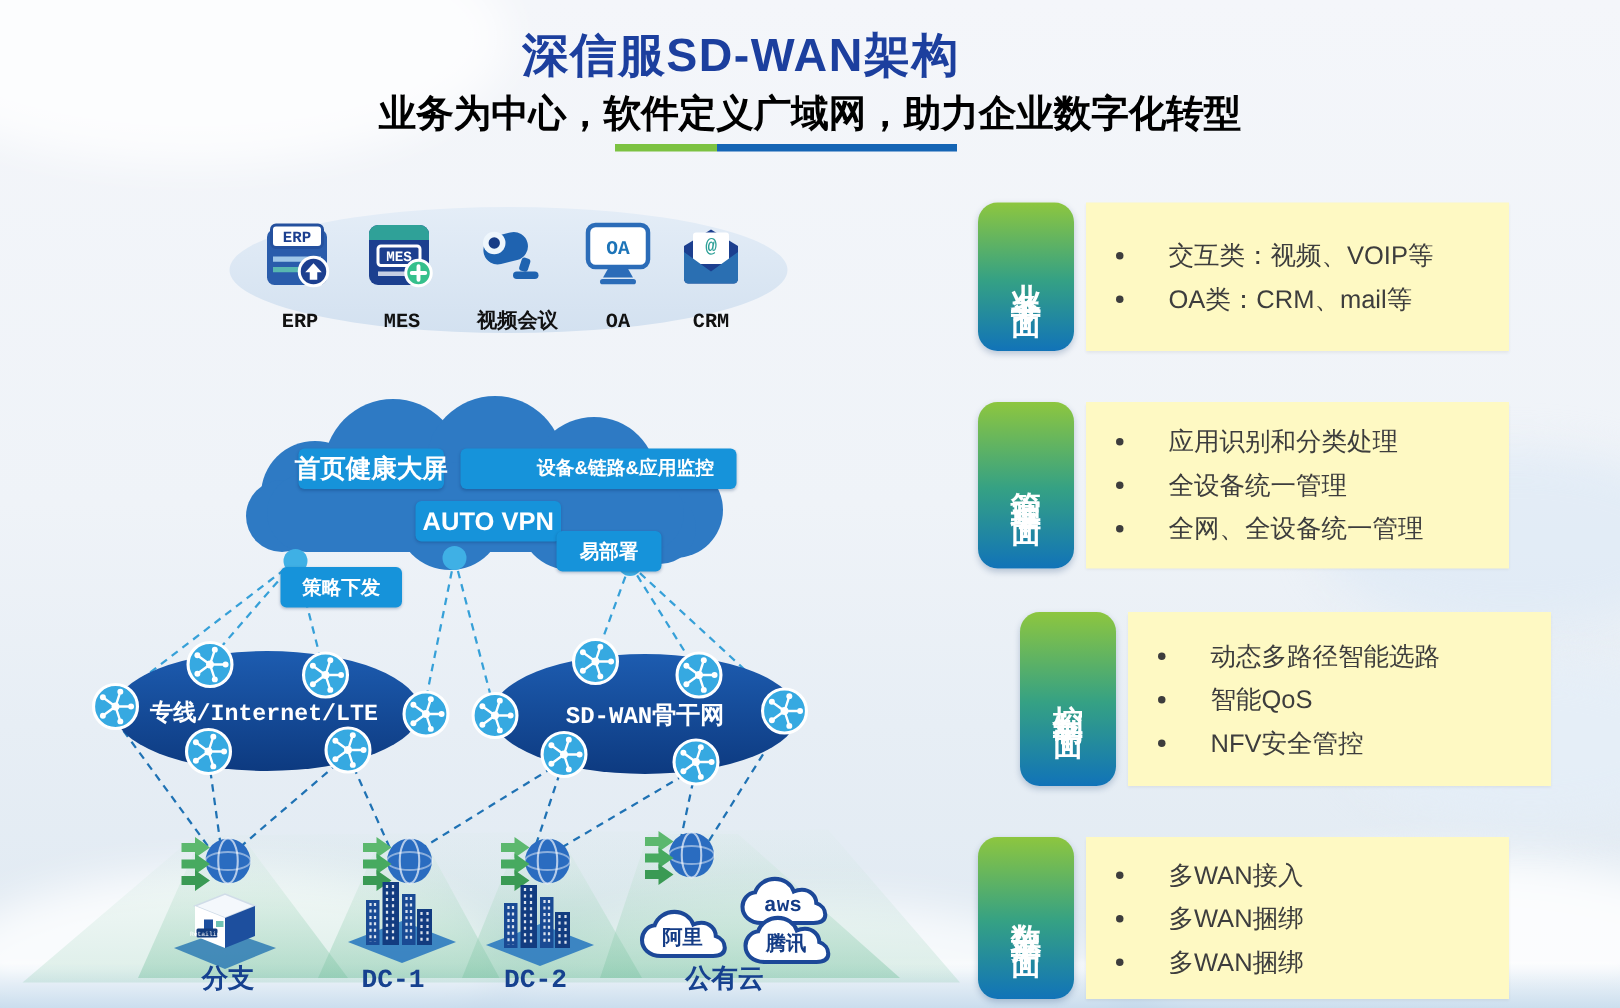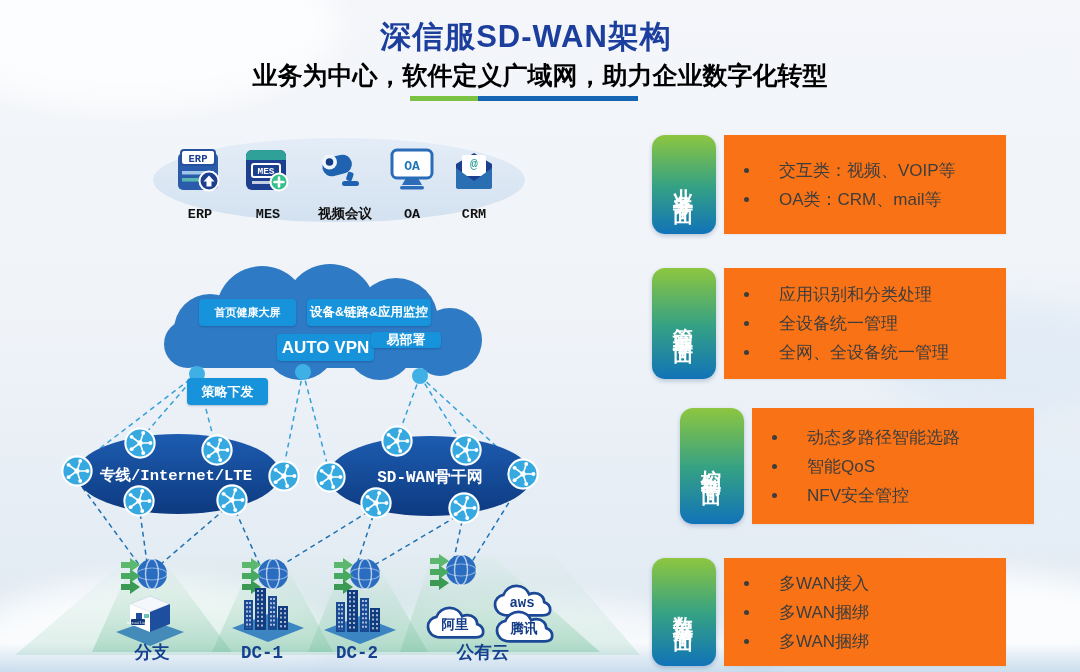--- a/index.html
+++ b/index.html
@@ -7,21 +7,21 @@
     width:1080px;height:672px;overflow:hidden;position:relative;
     font-family:"Liberation Sans","DejaVu Sans",sans-serif;
     background:linear-gradient(180deg,#f4f6fa 0%,#eff3f8 50%,#e7eef5 72%,#dfe9f2 100%);
   }
   .bg-blob{position:absolute;border-radius:50%;filter:blur(14px);pointer-events:none;}
   .bottom-band{position:absolute;left:0;right:0;bottom:0;height:30px;
     background:linear-gradient(180deg,rgba(255,255,255,0.0),rgba(178,206,230,0.65));pointer-events:none;}
   .white-ridge{position:absolute;left:0;right:0;top:642px;height:10px;background:rgba(255,255,255,0.55);filter:blur(4px);pointer-events:none;}
 
   .hdr-title{position:absolute;top:16px;left:0;width:988px;text-align:center;
-    font-size:31px;font-weight:800;color:#1c3f9e;letter-spacing:1px;padding-left:32px;}
+    font-size:31px;font-weight:800;color:#1c3f9e;letter-spacing:1px;}
   .hdr-sub{position:absolute;top:59px;left:0;width:1080px;text-align:center;
     font-size:25px;font-weight:800;color:#000000;}
   .hdr-bar{position:absolute;top:96px;left:410px;width:228px;height:5px;display:flex;}
   .hdr-bar .seg-green{width:68px;height:5px;background:#7cc242;}
   .hdr-bar .seg-blue{width:160px;height:5px;background:#1565b5;}
 
   .diagram{position:absolute;left:0;top:0;width:640px;height:672px;font-family:Liberation Mono, monospace;}
   svg{display:block;font-family:inherit;}
   .svg-label{font-weight:bold;}
 
@@ -29,21 +29,21 @@
     border-radius:4px;display:flex;align-items:center;justify-content:center;
     white-space:nowrap;z-index:6;box-shadow:0 1px 2px rgba(0,40,90,.25);}
 
   .panel{position:absolute;left:652px;display:flex;z-index:5;}
   .panel-tab{width:64px;border-radius:13px;
     background:linear-gradient(180deg,#8dc63f 0%,#35a184 52%,#1173b8 100%);
     color:#fff;font-weight:bold;font-size:20px;
     display:flex;align-items:center;justify-content:center;
     box-shadow:0 2px 4px rgba(20,60,110,.25);}
   .panel-tab span{writing-mode:vertical-rl;text-orientation:upright;letter-spacing:6px;}
-  .panel-body{width:282px;margin-left:8px;background:#f97316;
+  .panel-body{width:282px;margin-left:8px;background:#fef9c3;
     display:flex;flex-direction:column;justify-content:center;
     box-shadow:0 1px 2px rgba(0,0,0,.06);}
   .panel-body ul{list-style:none;margin:0;padding:0 6px;}
   .panel-body li{display:flex;align-items:center;color:#3d3d3d;font-size:17px;line-height:29px;}
   .panel-body .dot{width:5px;height:5px;border-radius:50%;background:#3d3d3d;margin:0 30px 0 14px;flex:none;}
 </style>
 </head>
 <body>
 
 <div class="bg-blob" style="left:-80px;top:-60px;width:420px;height:170px;background:rgba(255,255,255,.75);"></div>
@@ -284,25 +284,25 @@
 
   <g class="svg-label" fill="#16418f" font-size="17.5" text-anchor="middle">
     <text x="152" y="658">分支</text>
     <text x="262" y="658">DC-1</text>
     <text x="357" y="658">DC-2</text>
     <text x="483" y="658">公有云</text>
   </g>
 </svg>
 </div>
 
-<div class="cloud-btn" style="left:199px;top:299px;width:97px;height:27px;font-size:11px;">首页健康大屏</div>
-<div class="cloud-btn" style="left:307px;top:299px;width:124px;height:27px;font-size:12.5px;">设备&amp;链路&amp;应用监控</div>
+<div class="cloud-btn" style="left:199px;top:299px;width:97px;height:27px;font-size:17px;">首页健康大屏</div>
+<div class="cloud-btn" style="left:307px;top:299px;width:148px;height:27px;font-size:12.5px;padding-left:36px;">设备&amp;链路&amp;应用监控</div>
 <div class="cloud-btn" style="left:187px;top:334px;width:81px;height:27px;font-size:13px;margin-top:44px;">策略下发</div>
 <div class="cloud-btn" style="left:277px;top:334px;width:97px;height:27px;font-size:17px;">AUTO VPN</div>
-<div class="cloud-btn" style="left:371px;top:332px;width:70px;height:16px;font-size:13px;">易部署</div>
+<div class="cloud-btn" style="left:371px;top:354px;width:70px;height:27px;font-size:13px;">易部署</div>
 
 <div class="panel" style="top:135px;height:99px;">
   <div class="panel-tab">
       <span>业务平面</span>
     </div>
   <div class="panel-body">
     <ul>
       <li>
           <span class="dot"></span>
           <span>交互类：视频、VOIP等</span>

